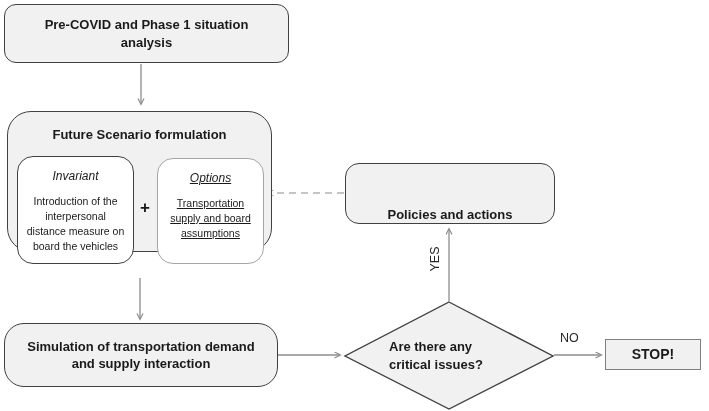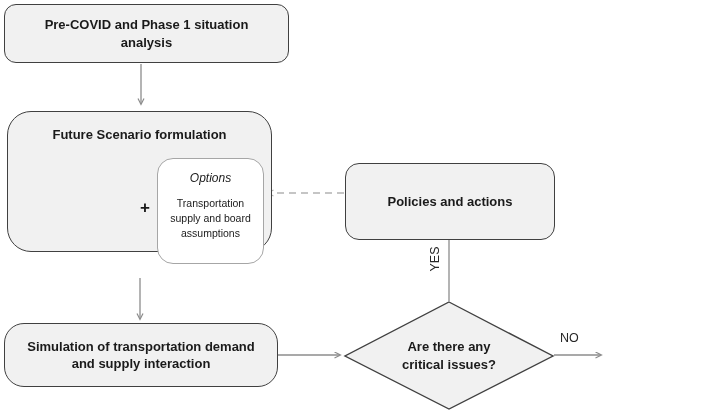--- a/index.html
+++ b/index.html
@@ -23,21 +23,21 @@
     align-items: center;
     justify-content: center;
     text-align: center;
     font-weight: bold;
     font-size: 13px;
     line-height: 1.32;
   }
 
   #pre-covid   { left: 4px;  top: 4px;   width: 285px; height: 59px;  padding: 0 22px; border-radius: 12px; }
   #simulation  { left: 4px;  top: 323px; width: 274px; height: 64px;  padding: 0 22px; border-radius: 20px; }
-  #policies    { left: 345px; top: 163px; width: 210px; height: 77px; border-radius: 14px; }
+  #policies    { left: 345px; top: 163px; width: 210px; height: 61px; border-radius: 14px; align-items: flex-end; }
   #stop        { left: 605px; top: 339px; width: 96px;  height: 31px; border: 1.4px solid #7f7f7f; border-radius: 0; font-size: 14px; }
 
   #future {
     left: 7px; top: 111px; width: 265px; height: 141px;
     border-radius: 24px;
     display: block;
   }
   #future-title {
     position: absolute; left: 0; right: 0; top: 14px;
     text-align: center; font-weight: bold; font-size: 13px;
@@ -47,33 +47,33 @@
     box-sizing: border-box;
     background: #ffffff;
     display: flex;
     flex-direction: column;
     align-items: center;
     padding: 9px 7px 0 7px;
     border-radius: 16px;
     text-align: center;
   }
   #invariant { left: 9px;   top: 44px; width: 117px; height: 108px; border: 1.4px solid #404040; }
-  #options   { left: 149px; top: 46px; width: 107px; height: 106px; border: 1.4px solid #a6a6a6; }
+  #options   { left: 149px; top: 46px; width: 107px; height: 106px; border: 1.4px solid #a6a6a6; text-decoration: underline; }
   .sub-title { font-style: italic; font-weight: normal; font-size: 12px; margin: 3px 0 9px 0; }
   .sub-body  { font-weight: normal; font-size: 10.5px; line-height: 1.45; }
   #plus-sign {
     position: absolute; left: 129px; top: 86px; width: 16px;
     text-align: center; font-size: 17px; font-weight: bold; line-height: 20px;
   }
 
   #decision-text {
     position: absolute;
     left: 389px; top: 329px; width: 120px; height: 54px;
     display: flex; align-items: center; justify-content: center;
-    text-align: center; font-weight: bold; font-size: 13px; line-height: 1.35;
+    font-weight: bold; font-size: 13px; line-height: 1.35;
   }
 
   .edge-label {
     position: absolute;
     font-size: 12.5px;
     font-weight: normal;
     color: #262626;
   }
   #no-label  { left: 560px; top: 331px; width: 36px; text-align: left; }
   #yes-label { left: 415px; top: 252px; width: 40px; text-align: center; transform: rotate(-90deg); }
@@ -103,36 +103,43 @@
     <polygon points="449,302 553,356 449,409 345,356" fill="#f1f1f1" stroke="#404040" stroke-width="1.4"></polygon>
   </svg>
 
   <div class="node" id="pre-covid">
     <span>Pre-COVID and Phase 1 situation analysis</span>
   </div>
 
   <div class="node" id="future">
     <div id="future-title">Future Scenario formulation</div>
 
+    <div class="sub-box" id="invariant">
+      <div class="sub-title">Invariant</div>
+      <div class="sub-body">Introduction of the interpersonal distance measure on board the vehicles</div>
+    </div>
 
     <div id="plus-sign">+</div>
 
     <div class="sub-box" id="options">
       <div class="sub-title">Options</div>
       <div class="sub-body">Transportation supply and board assumptions</div>
     </div>
   </div>
 
   <div class="node" id="simulation">
     <span>Simulation of transportation demand and supply interaction</span>
   </div>
 
   <div id="decision-text">Are there any critical issues?</div>
 
   <div class="node" id="policies">
     <span>Policies and actions</span>
   </div>
 
+  <div class="node" id="stop">
+    <span>STOP!</span>
+  </div>
 
   <div class="edge-label" id="yes-label">YES</div>
   <div class="edge-label" id="no-label">NO</div>
 
 </div>
 
 </body></html>

